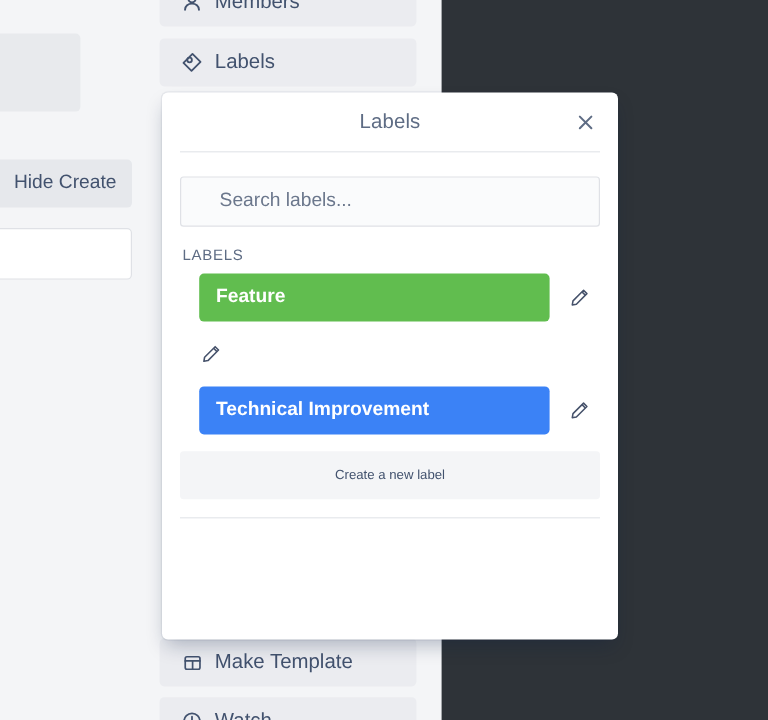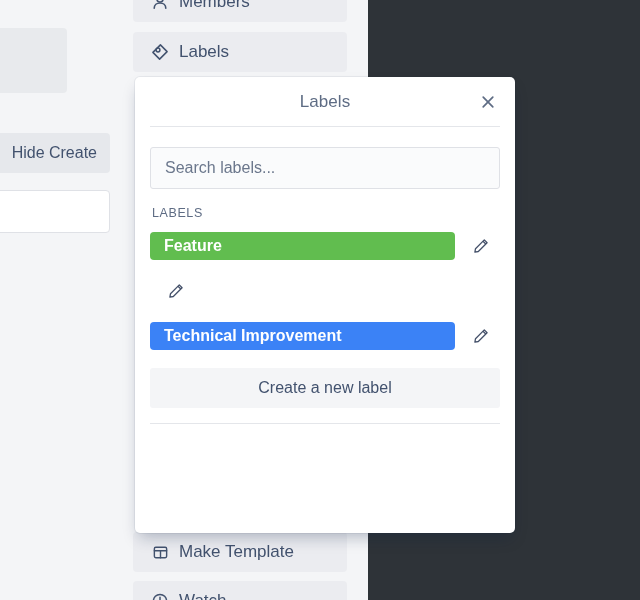--- a/index.html
+++ b/index.html
@@ -155,21 +155,21 @@
   }
 
   .search-input {
     display: block;
     width: 350px;
     height: 42px;
     box-sizing: border-box;
     background: #FAFBFC;
     border: 1px solid #DFE1E6;
     border-radius: 3px;
-    padding: 0 14px;
+    padding: 0 32px;
     font-family: "Liberation Sans", sans-serif;
     font-size: 16px;
     color: #172B4D;
     outline: none;
   }
   .search-input::placeholder { color: #6B778C; }
 
   .section-head {
     margin: 17px 0 8px 2px;
     font-size: 12.5px;
@@ -178,51 +178,52 @@
     text-transform: uppercase;
   }
 
   .label-row {
     display: flex;
     align-items: center;
     margin-bottom: 9px;
   }
   .label-chip {
     width: 305px;
-    height: 28px;
+    height: 40px;
     border-radius: 4px;
     display: flex;
     align-items: center;
     padding-left: 14px;
     box-sizing: border-box;
     color: #FFFFFF;
     font-size: 16px;
     font-weight: bold;
     cursor: pointer;
+    margin-left: 16px;
   }
   .edit-btn {
     width: 36px;
     height: 36px;
     margin-left: 8px;
     display: flex;
     align-items: center;
     justify-content: center;
     cursor: pointer;
   }
   .edit-btn svg { display: block; }
 
   .flat-btn {
     width: 350px;
     height: 40px;
     background: #F4F5F7;
     border: none;
     border-radius: 3px;
     color: #42526E;
     font-family: "Liberation Sans", sans-serif;
-    font-size: 16px;
+    font-size: 11px;
     cursor: pointer;
     display: flex;
     align-items: center;
     justify-content: center;
   }
   .btn-gap-top { margin-top: 14px; }
   .foot-divider {
     height: 1px;
     background: #E4E6EA;
     margin: 15px 0 14px 0;

